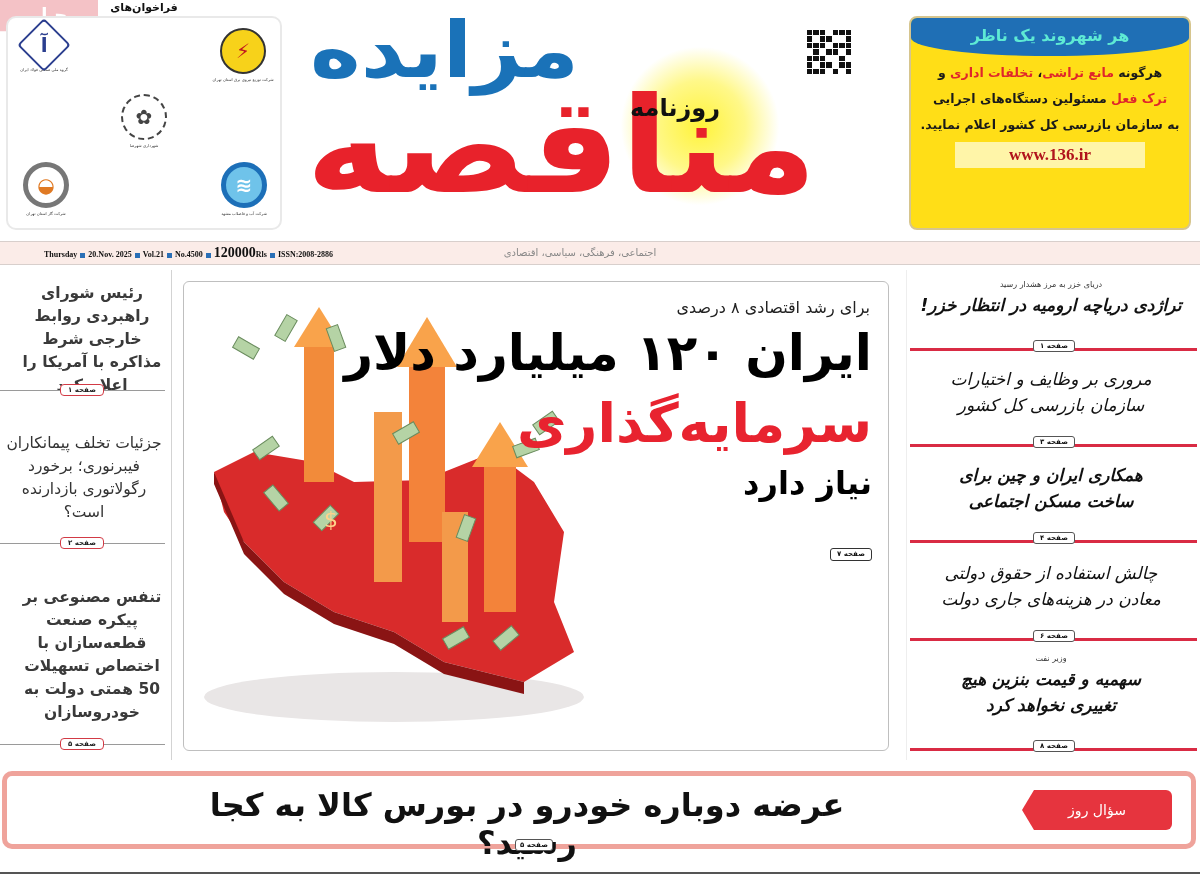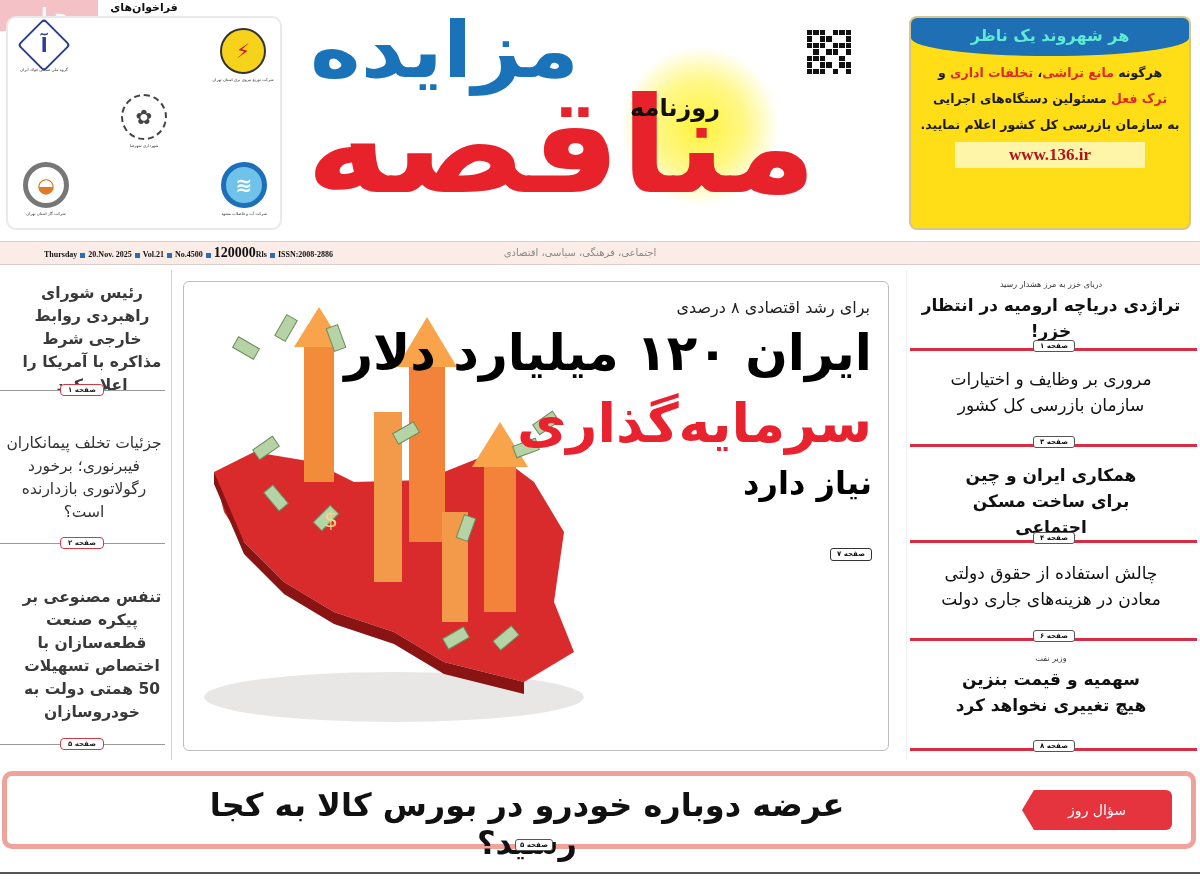--- a/index.html
+++ b/index.html
@@ -102,21 +102,21 @@
   .f-h3 { position: absolute; right: 16px; top: 182px; font-size: 32px; font-weight: bold; direction: rtl; color: #000; letter-spacing: -2px; white-space: nowrap; }
   .f-tag {
     position: absolute; left: 646px; top: 266px; width: 42px; height: 13px; border: 1px solid #333;
     border-radius: 3px; font-size: 7px; text-align: center; line-height: 11px; direction: rtl; font-weight: bold; background: #fff;
   }
 
   
   .right-col { position: absolute; left: 906px; top: 270px; width: 290px; height: 490px; border-left: 1px solid #eeeeee; }
   .r-story { position: absolute; left: 0; width: 288px; direction: rtl; text-align: center; color: #111; }
   .r-story .k { font-size: 8px; color: #333; margin-bottom: 3px; }
-  .r-story .t { font-size: 17px; line-height: 26px; }
+  .r-story .t { font-size: 17px; line-height: 26px; font-style: italic; }
   .r-story .t.bold { font-weight: bold; }
   .r-sep { position: absolute; left: 3px; width: 287px; height: 3px; background: #d92b44; }
   .r-tag {
     position: absolute; left: 126px; width: 42px; height: 12px; background: #fff; border: 1px solid #555;
     border-radius: 3px; font-size: 7px; text-align: center; line-height: 10px; direction: rtl; font-weight: bold;
   }
 
   
   .qotd {
     position: absolute; left: 2px; top: 771px; width: 1194px; height: 78px;

